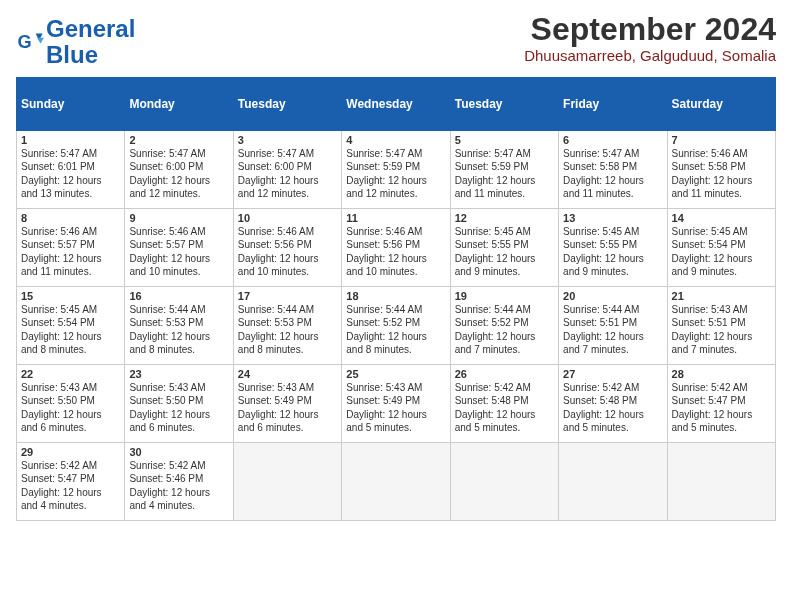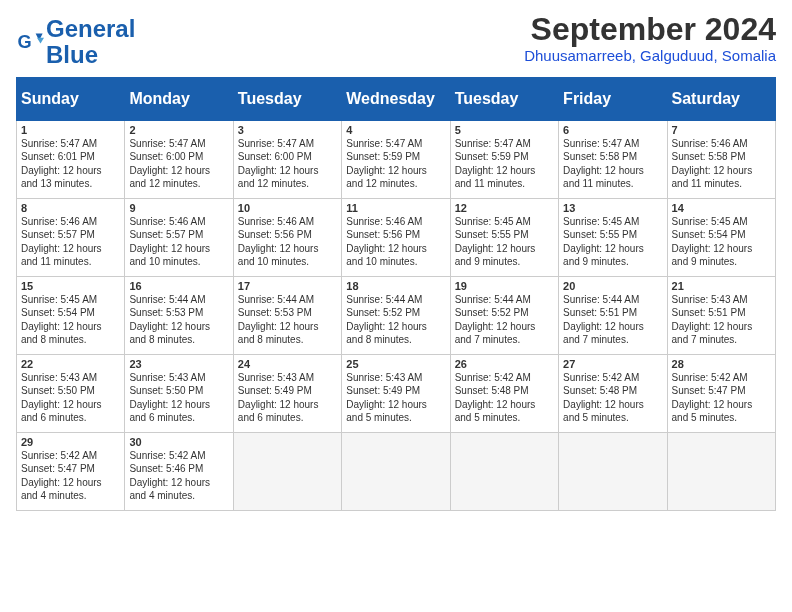--- a/index.html
+++ b/index.html
@@ -45,33 +45,33 @@
       margin-left: 20px;
     }
     .month-title {
       font-size: 32px;
       font-weight: bold;
       color: #333;
       line-height: 1.1;
     }
     .location {
       font-size: 15px;
-      color: #1d4ed8;
+      color: #7f1d1d;
       text-align: right;
     }
     .calendar {
       width: 100%;
       border-collapse: collapse;
     }
     .calendar th {
       background-color: #1a5fad;
       color: #fff;
-      font-size: 16px;
+      font-size: 12px;
       font-weight: bold;
-      padding: 12px 4px;
+      padding: 19px 4px;
       text-align: left;
       border: 1px solid #1a5fad;
     }
     .calendar td {
       border: 1px solid #ccc;
       vertical-align: top;
       padding: 3px 4px;
       font-size: 9.5px;
       color: #333;
       width: calc(100% / 7);

